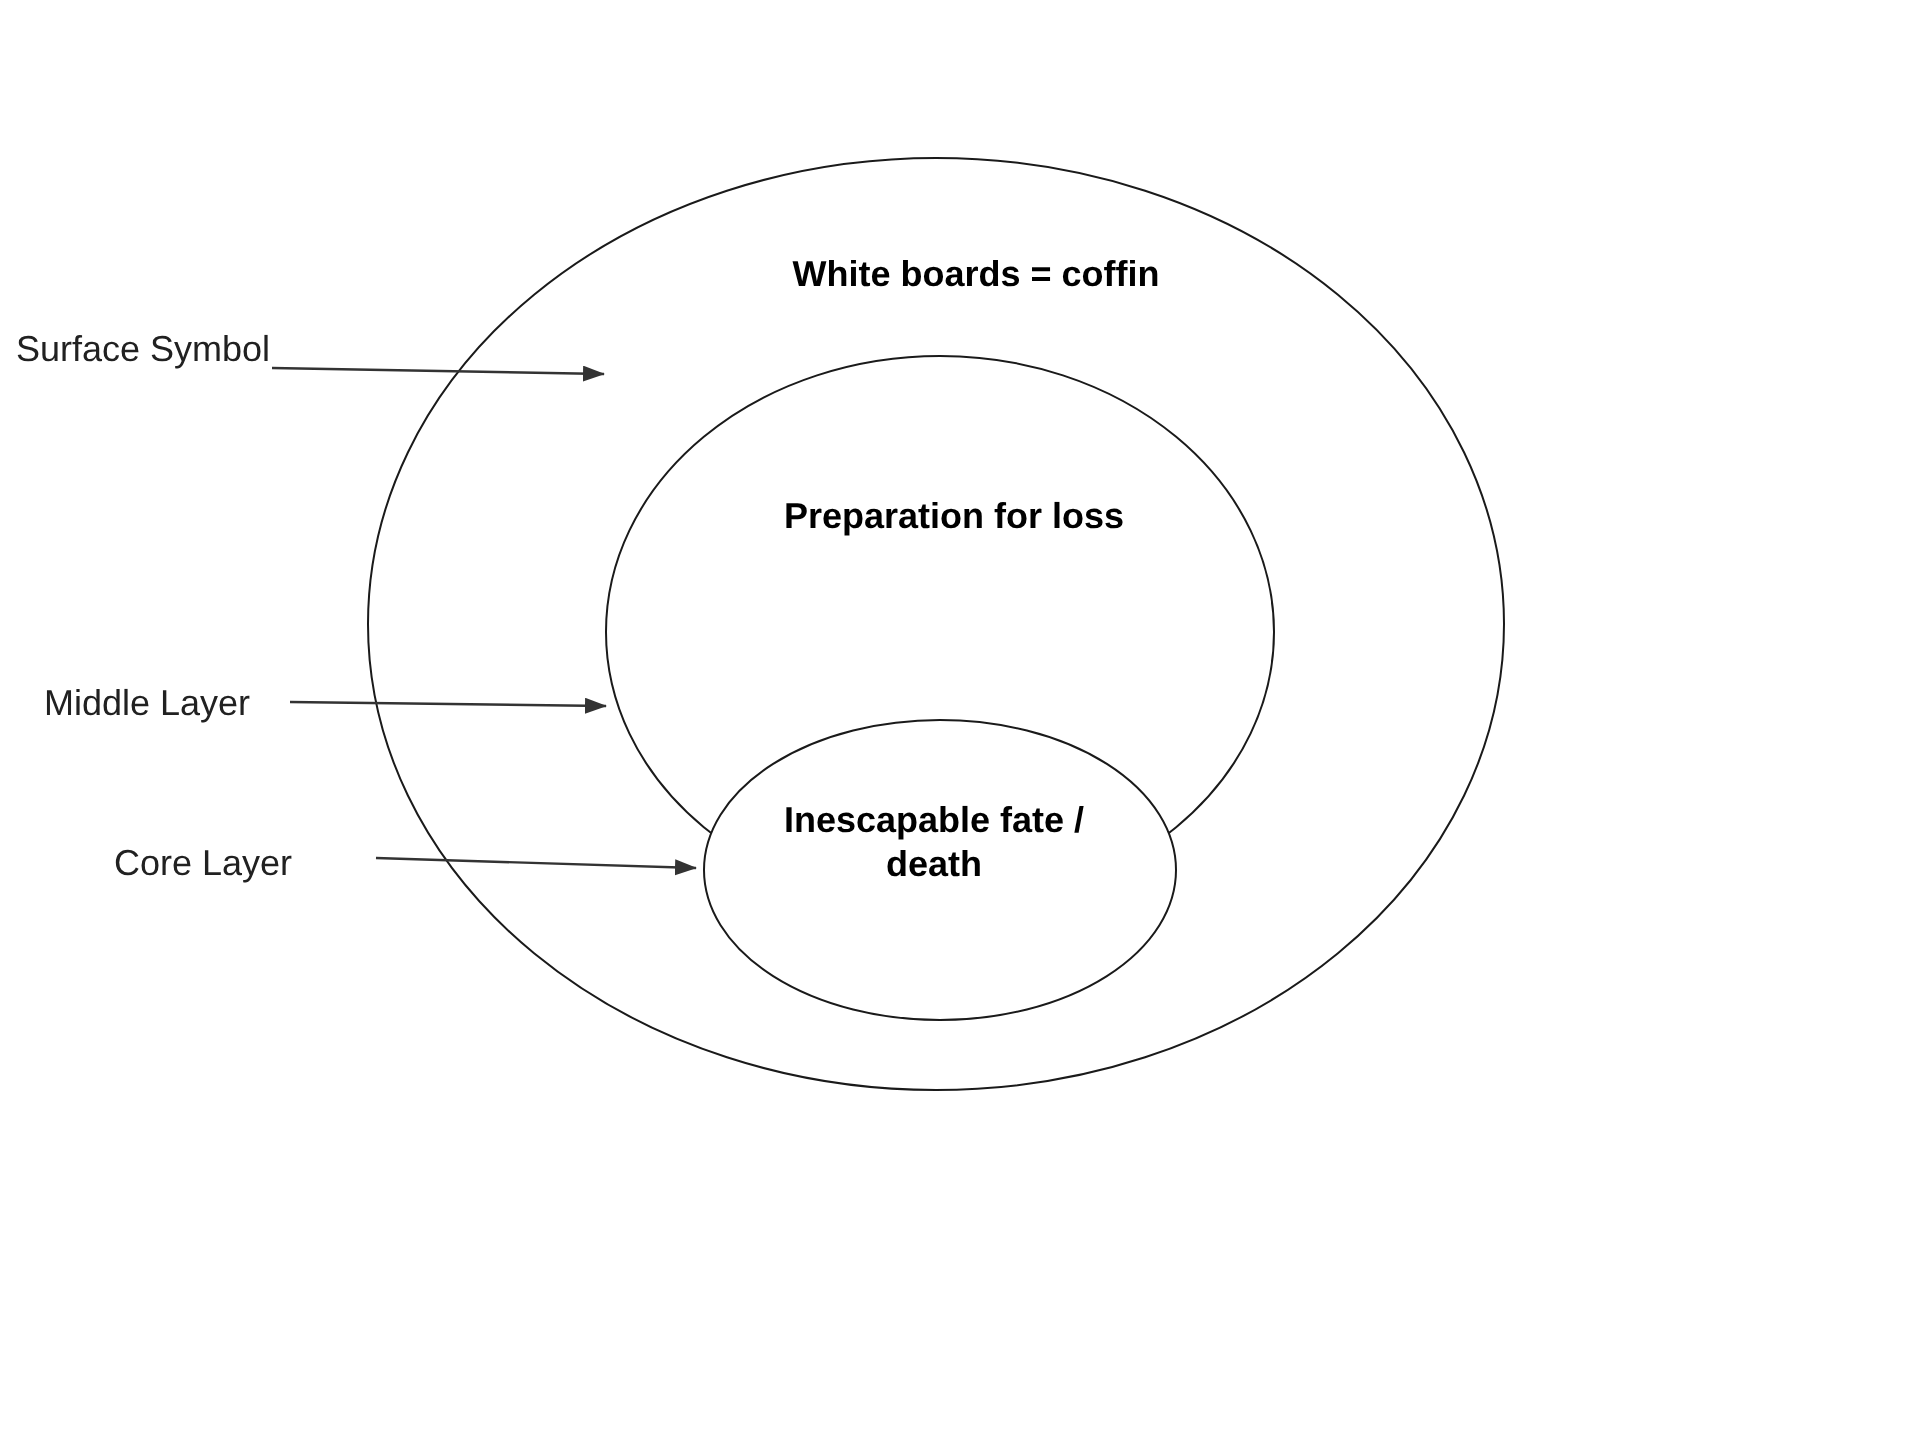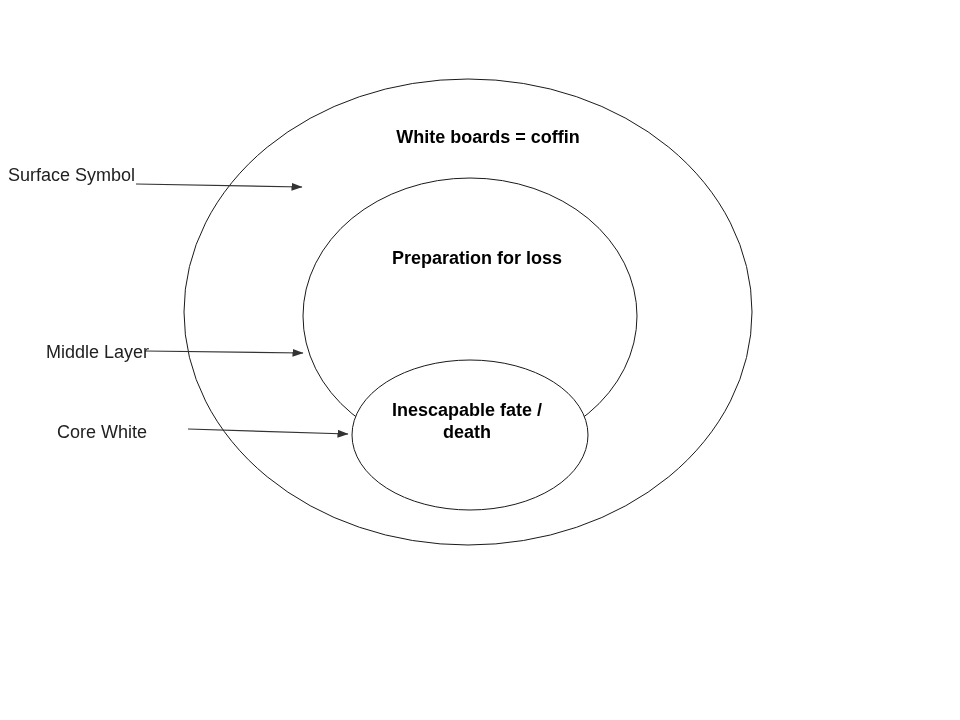--- a/index.html
+++ b/index.html
@@ -81,16 +81,16 @@
 
   <div class="lbl ring-label" style="left:488px; top:137px;">White boards = coffin</div>
 
   <div class="lbl ring-label" style="left:477px; top:258px;">Preparation for loss</div>
 
   <div class="lbl ring-label" style="left:467px; top:421px;">Inescapable fate /
 death</div>
 
   <div class="lbl callout" style="left:8px; top:175px;">Surface Symbol</div>
 
-  <div class="lbl callout" style="left:22px; top:352px;margin-left:24px;">Middle Layer</div>
+  <div class="lbl callout" style="left:22px; top:352px;">Middle Layer</div>
 
-  <div class="lbl callout" style="left:57px; top:432px;">Core White</div>
+  <div class="lbl callout" style="left:57px; top:432px;">Core Layer</div>
 </div>
 
 </body></html>

